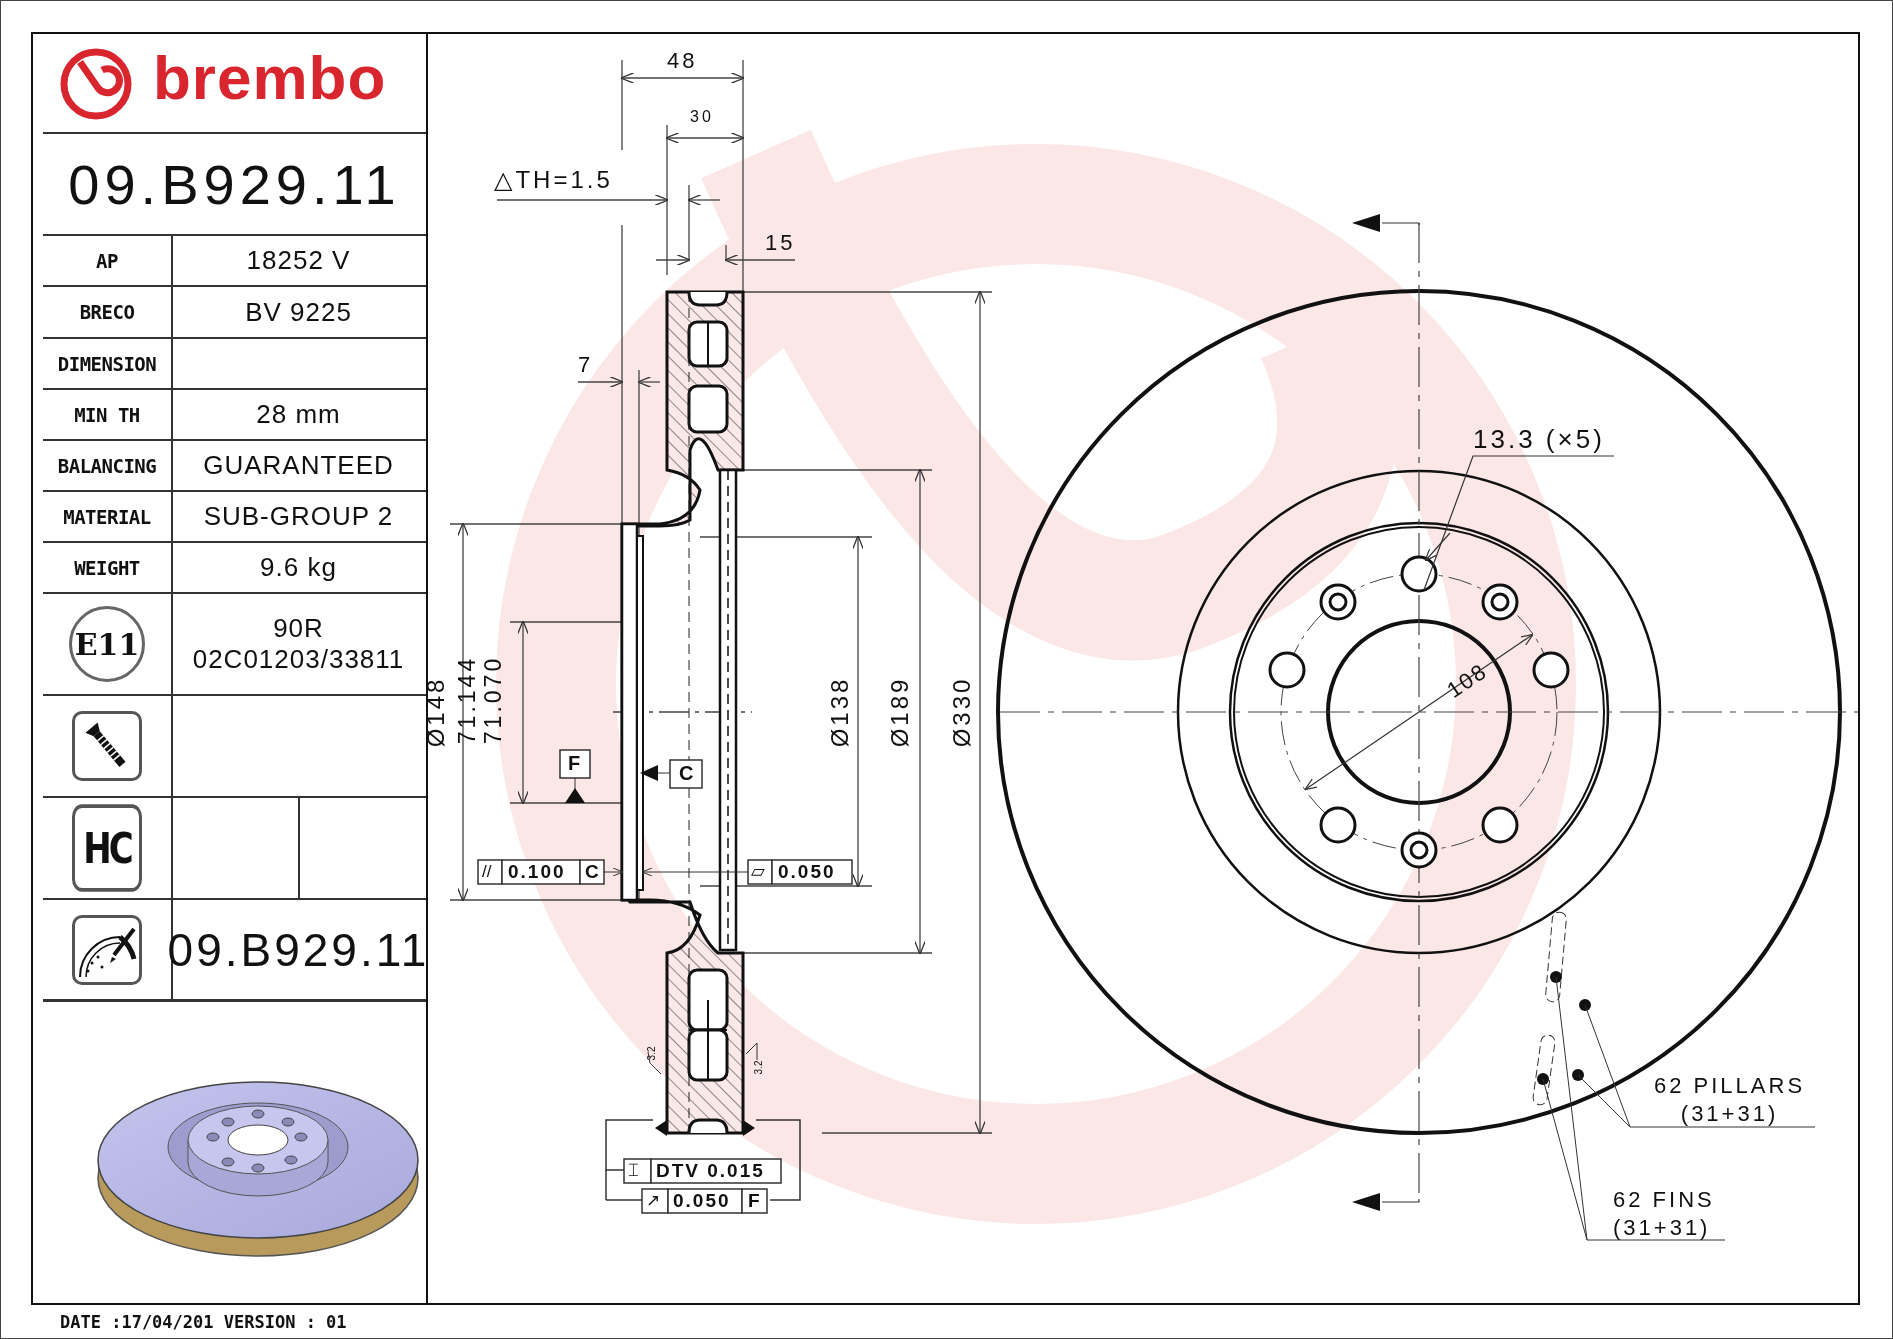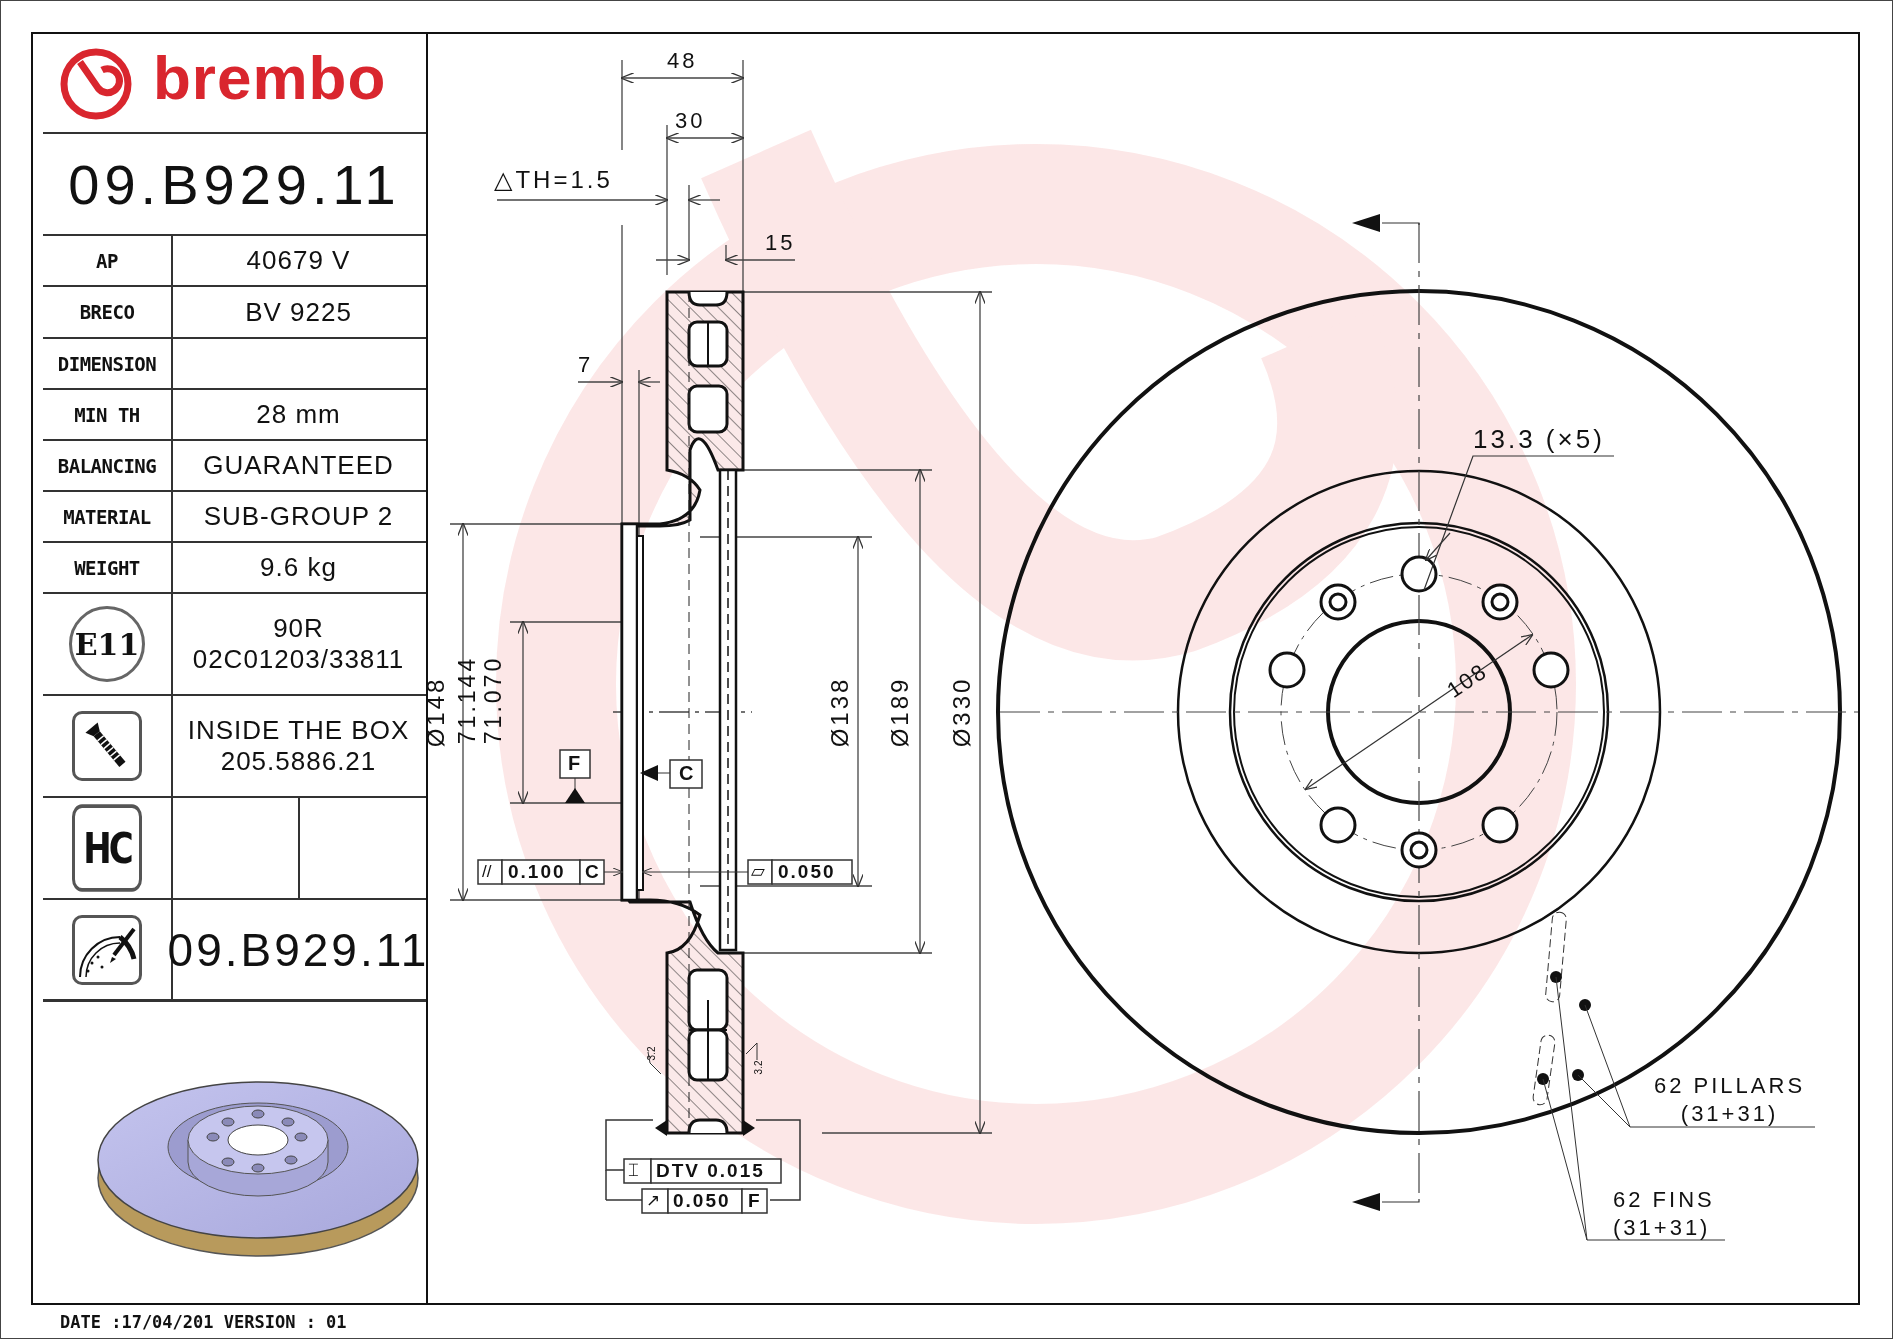--- a/index.html
+++ b/index.html
@@ -48,21 +48,21 @@
 
     <div class="row" style="top:102px;height:102px;display:flex;align-items:center;justify-content:center">
       <div class="pn">09.B929.11</div>
     </div>
 
     <div class="row" style="top:204px;height:51px">
       <div class="cell-l">
           <span class="lbl">AP</span>
         </div>
       <div class="cell-r">
-          <span class="val">40679 V</span>
+          <span class="val">18252 V</span>
         </div>
     </div>
     <div class="row" style="top:255px;height:52px">
       <div class="cell-l">
           <span class="lbl">BRECO</span>
         </div>
       <div class="cell-r">
           <span class="val">BV 9225</span>
         </div>
     </div>
@@ -125,24 +125,20 @@
                 <line x1="26" y1="20" x2="34" y2="20"></line>
                   <line x1="26" y1="25" x2="34" y2="25"></line>
                 <line x1="26" y1="30" x2="34" y2="30"></line>
                   <line x1="26" y1="35" x2="34" y2="35"></line>
                 <line x1="26" y1="40" x2="34" y2="40"></line>
                   <line x1="26" y1="45" x2="34" y2="45"></line>
               </g>
             </g>
           </svg>
         </div>
-      </div>
-      <div class="cell-r" style="flex-direction:column">
-        <span class="val">INSIDE THE BOX</span>
-        <span class="val">205.5886.21</span>
       </div>
     </div>
 
     <div class="row" style="top:766px;height:102px">
       <div class="cell-l">
         <div class="icon-box" style="font-family:'DejaVu Sans',sans-serif;font-weight:bold;font-size:34px;letter-spacing:-3px;transform:scaleY(1.25)">HC</div>
       </div>
       <div class="abs" style="left:128px;top:0;width:127px;height:100px;border-right:2px solid #333"></div>
     </div>
 
@@ -298,21 +294,21 @@
         <rect x="742" y="1189" width="25" height="24"></rect>
     </g>
     <polygon points="655,1128 667,1120 667,1136" fill="#111"></polygon>
     <polygon points="755,1128 743,1120 743,1136" fill="#111"></polygon>
 
     <path d="M661 1074 L650 1063 L648 1052" fill="none" stroke="#333"></path>
     <path d="M746 1054 L757 1043 L757 1060" fill="none" stroke="#333"></path>
   </svg>
 
   <div class="abs" style="left:667px;top:48px;font-size:22px;letter-spacing:3px">48</div>
-  <div class="abs" style="left:675px;top:108px;font-size:22px;letter-spacing:3px">30</div>
+  <div class="abs" style="left:690px;top:108px;font-size:16px;letter-spacing:3px">30</div>
   <div class="abs" style="left:494px;top:166px;font-size:24px;letter-spacing:3px">△TH=1.5</div>
   <div class="abs" style="left:765px;top:230px;font-size:22px;letter-spacing:3px">15</div>
   <div class="abs" style="left:578px;top:352px;font-size:22px">7</div>
 
   <div class="abs" style="left:436px;top:712px;transform:translate(-50%,-50%) rotate(-90deg);font-size:24px;letter-spacing:3px;white-space:nowrap">Ø148</div>
   <div class="abs" style="left:480px;top:700px;transform:translate(-50%,-50%) rotate(-90deg);font-size:23px;letter-spacing:3px;line-height:26px;text-align:right;white-space:nowrap">
     <div>71.144</div>
     <div>71.070</div>
   </div>
   <div class="abs" style="left:840px;top:712px;transform:translate(-50%,-50%) rotate(-90deg);font-size:24px;letter-spacing:3px;white-space:nowrap">Ø138</div>

